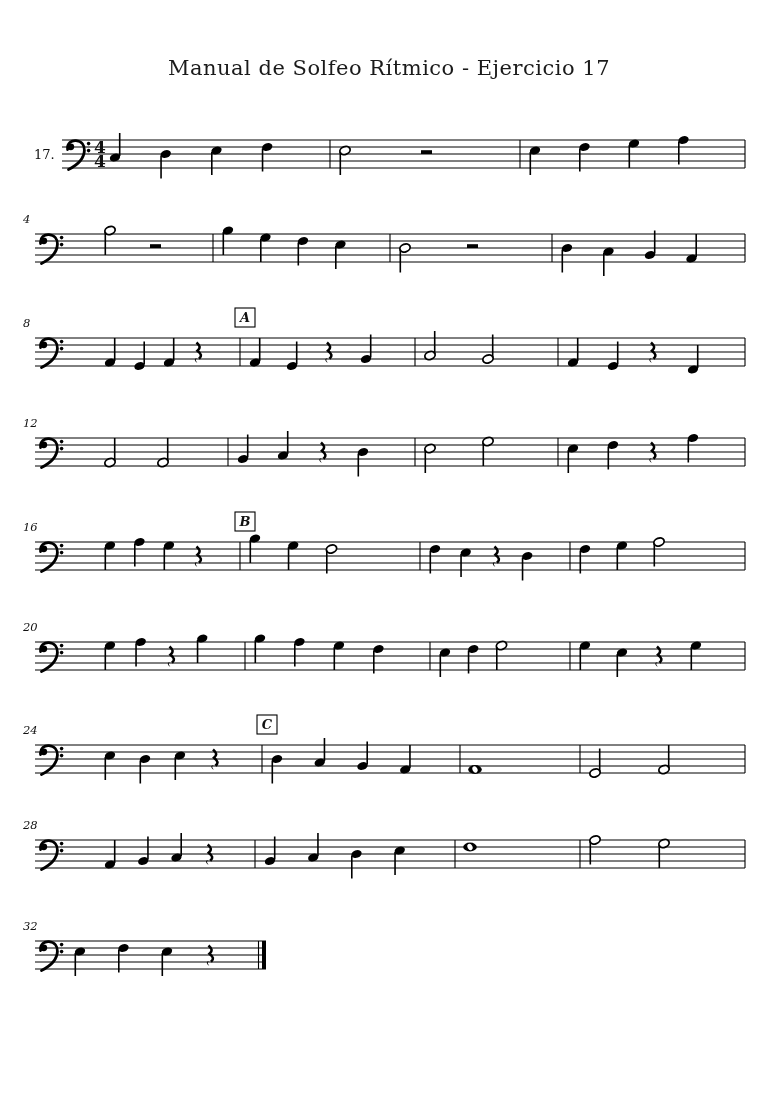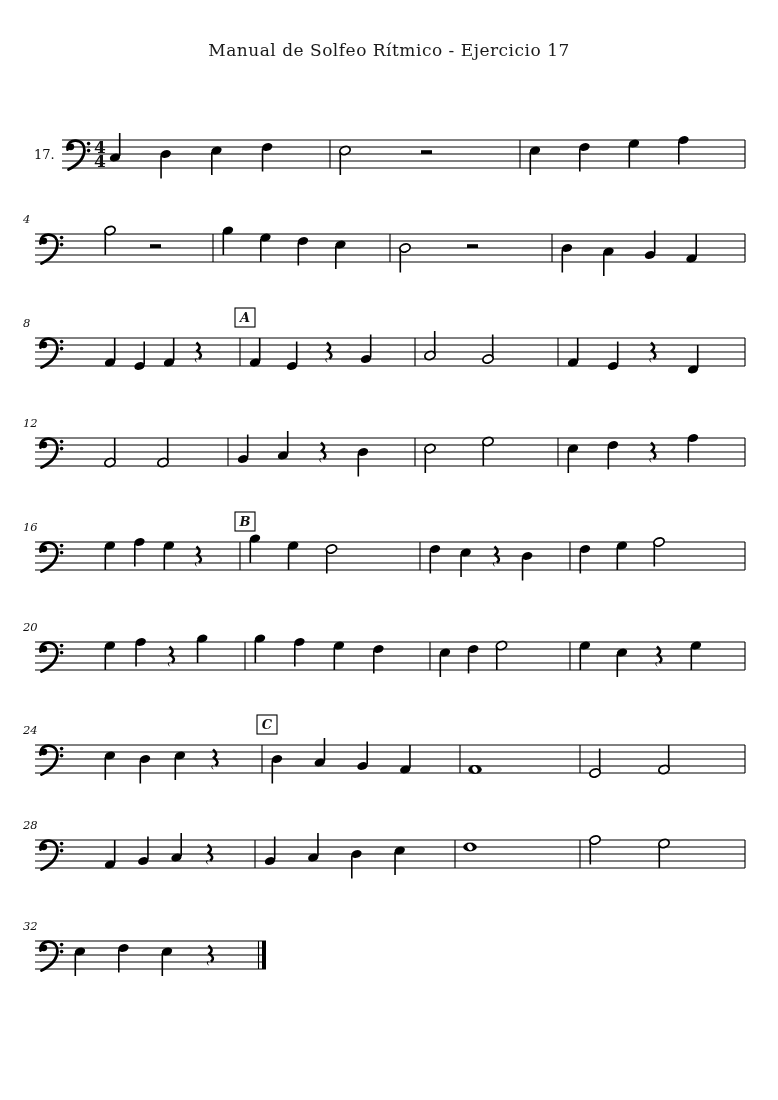--- a/index.html
+++ b/index.html
@@ -1,19 +1,19 @@
 <!DOCTYPE html>
 <html><head>
 <meta charset="utf-8">
 <style>
   html,body{margin:0;padding:0;background:#ffffff;}
   #page{position:relative;width:778px;height:1100px;background:#ffffff;overflow:hidden;
         font-family:"DejaVu Serif", serif;}
-  #title{position:absolute;top:40px;left:0;width:778px;text-align:center;
-         font-size:17px;color:#1a1a1a;letter-spacing:.5px;}
+  #title{position:absolute;top:56px;left:0;width:778px;text-align:center;
+         font-size:21px;color:#1a1a1a;letter-spacing:.5px;}
   #score-svg{position:absolute;left:0;top:0;}
   .staff-line{stroke:#000;stroke-width:1;}
   .barline{stroke:#000;stroke-width:1.1;}
   .stem{stroke:#000;stroke-width:1.6;}
   text{fill:#111;}
 </style>
 </head>
 <body>
 
 <div id="page">

